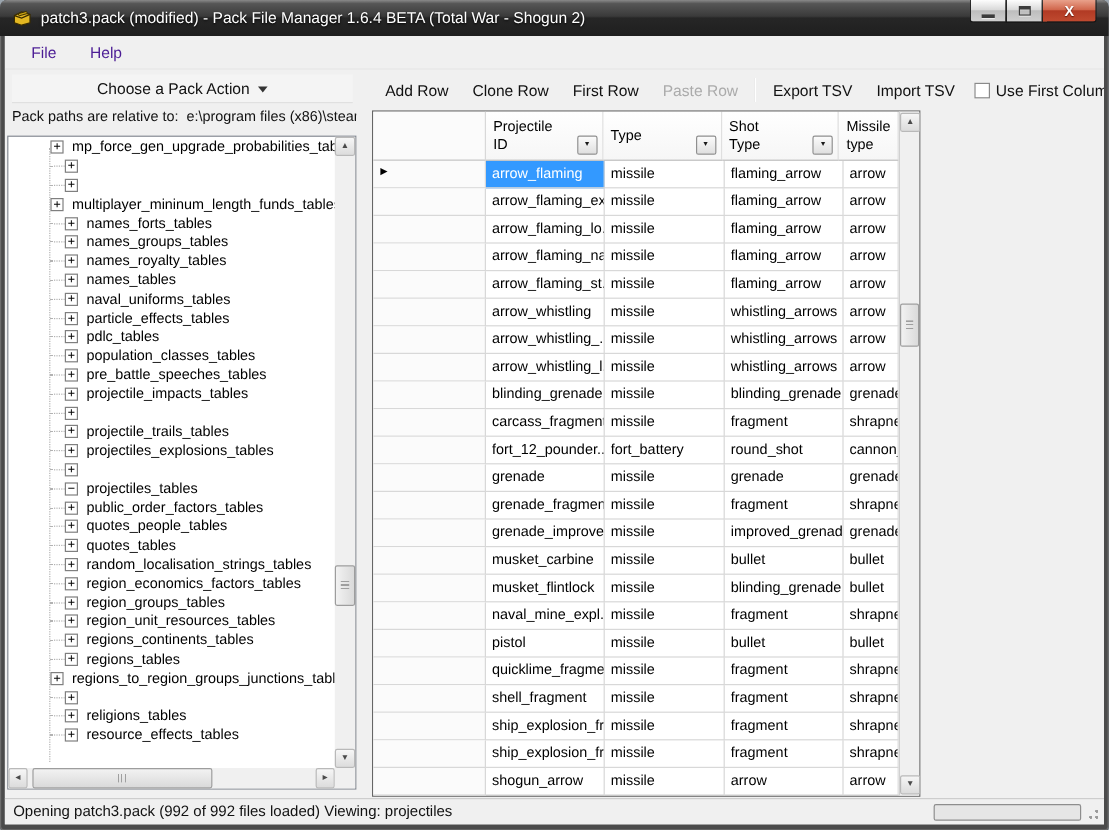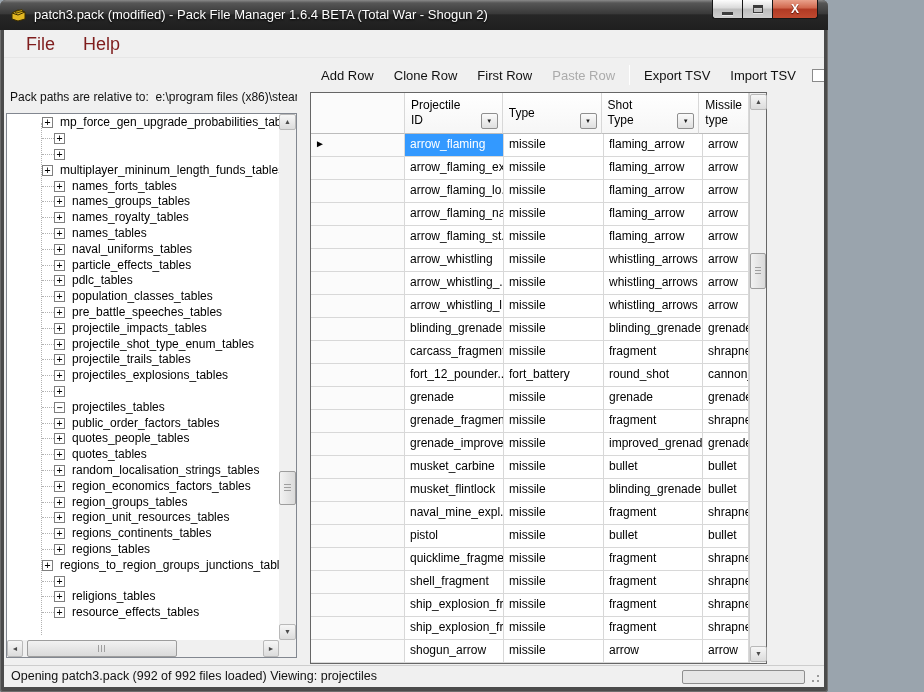--- a/index.html
+++ b/index.html
@@ -1,33 +1,33 @@
 <!DOCTYPE html>
 <html><head>
 <meta charset="utf-8">
 <style>
   html,body{margin:0;padding:0;background:#9aa4ad;font-family:"Liberation Sans","DejaVu Sans",sans-serif;}
   *{box-sizing:border-box;}
-  .window{position:relative;width:828px;height:692px;background:#4b4b4b;border-radius:6px 6px 3px 3px;overflow:hidden;box-shadow:inset 0 0 0 1px #6e6e6e;}
+  .window{position:relative;width:924px;height:692px;background:#4b4b4b;border-radius:6px 6px 3px 3px;overflow:hidden;box-shadow:inset 0 0 0 1px #6e6e6e;}
   
   .titlebar{position:absolute;left:0;top:0;right:0;height:30px;background:linear-gradient(180deg,#8a8a8a 0%,#565656 10%,#3a3a3a 45%,#262626 50%,#1f1f1f 100%);border-radius:6px 6px 0 0;}
   .app-icon{position:absolute;left:10px;top:7px;width:17px;height:16px;}
   .title-text{position:absolute;left:34px;top:0;line-height:30px;font-size:13px;color:#ffffff;text-shadow:0 1px 2px #000;white-space:nowrap;}
   .winbtns{position:absolute;right:10px;top:0;display:flex;}
   .winbtn{height:19px;border:1px solid #161616;border-top:none;display:flex;align-items:center;justify-content:center;}
   .btn-min,.btn-max{width:30px;background:linear-gradient(180deg,#fdfdfd,#d9d9d9 45%,#bdbdbd 50%,#cfcfcf);}
   .btn-min{border-radius:0 0 0 3px;border-right:none;}
   .btn-max{border-right:none;}
   .btn-close{width:46px;background:linear-gradient(180deg,#e9a18b,#d0664c 45%,#b13a24 50%,#c04a30);border-radius:0 0 3px 0;color:#fff;font-size:12px;font-weight:bold;text-shadow:0 1px 1px #5a1408;}
   .glyph-min{width:11px;height:3px;background:#3c3c3c;margin-top:8px;box-shadow:0 1px 0 rgba(255,255,255,.6);}
   .glyph-max{width:10px;height:8px;border:1px solid #3c3c3c;border-top:3px solid #3c3c3c;background:transparent;box-shadow:0 1px 0 rgba(255,255,255,.5);}
   
   .client{position:absolute;left:4px;right:4px;top:30px;bottom:5px;background:#f0f0f0;overflow:hidden;}
   .menubar{position:absolute;left:0;right:0;top:0;height:28px;background:#f0f0f0;display:flex;align-items:stretch;padding-left:8px;border-bottom:1px solid #e6e6e6;}
-  .menu-item{padding:0 14px;line-height:28px;font-size:18px;color:#7f1d1d;}
+  .menu-item{padding:0 14px;line-height:28px;font-size:13px;color:#4c1d95;}
   
   .action-btn{position:absolute;left:6px;top:32px;width:284px;height:24px;background:#f4f4f4;display:flex;align-items:center;justify-content:center;font-size:13px;color:#111;border-bottom:1px solid #e0e0e0;}
   .caret{width:0;height:0;border-left:4px solid transparent;border-right:4px solid transparent;border-top:5px solid #333;margin-left:7px;margin-top:2px;}
   .path-label{position:absolute;left:6px;top:60px;width:287px;height:16px;font-size:12px;color:#111;white-space:pre;overflow:hidden;}
   .tree{position:absolute;left:2px;top:83px;width:291px;height:545px;background:#ffffff;border:1px solid #828790;}
   .tree-viewport{position:absolute;left:1px;top:1px;right:17px;bottom:17px;overflow:hidden;}
   .tree-guide{position:absolute;left:33px;top:8px;height:512px;border-left:1px dotted #b2b2b2;}
   .tree-row{display:flex;align-items:center;height:15.8px;white-space:nowrap;}
   .dash{border-top:1px dotted #b2b2b2;height:0;}
   .tree-row.d0 .dash{margin-left:34px;width:12px;}
@@ -108,20 +108,24 @@
     </div>
   </div>
 
   <div class="client">
 
     <div class="menubar" id="menu-bar">
         <div class="menu-item">File</div>
         <div class="menu-item">Help</div>
       </div>
 
+    <div class="action-btn">
+      <span>Choose a Pack Action</span>
+      <span class="caret"></span>
+    </div>
     <div class="path-label">Pack paths are relative to:  e:\program files (x86)\steam\s</div>
 
     <div class="tree">
       <div class="tree-viewport">
         <div class="tree-guide"></div>
         <div id="tree-items">
             <div class="tree-row d0">
               <span class="dash"></span>
               <span class="tree-glyph">+</span>
               <span class="tree-label">mp_force_gen_upgrade_probabilities_tables</span>
@@ -185,21 +189,20 @@
               <span class="tree-label">pre_battle_speeches_tables</span>
             </div>
             <div class="tree-row d0">
               <span class="dash"></span>
               <span class="tree-glyph">+</span>
               <span class="tree-label">projectile_impacts_tables</span>
             </div>
             <div class="tree-row d0">
               <span class="dash"></span>
               <span class="tree-glyph">+</span>
-              <span class="tree-label">projectile_shot_type_enum_tables</span>
             </div>
             <div class="tree-row d0">
               <span class="dash"></span>
               <span class="tree-glyph">+</span>
               <span class="tree-label">projectile_trails_tables</span>
             </div>
             <div class="tree-row d0">
               <span class="dash"></span>
               <span class="tree-glyph">+</span>
               <span class="tree-label">projectiles_explosions_tables</span>

